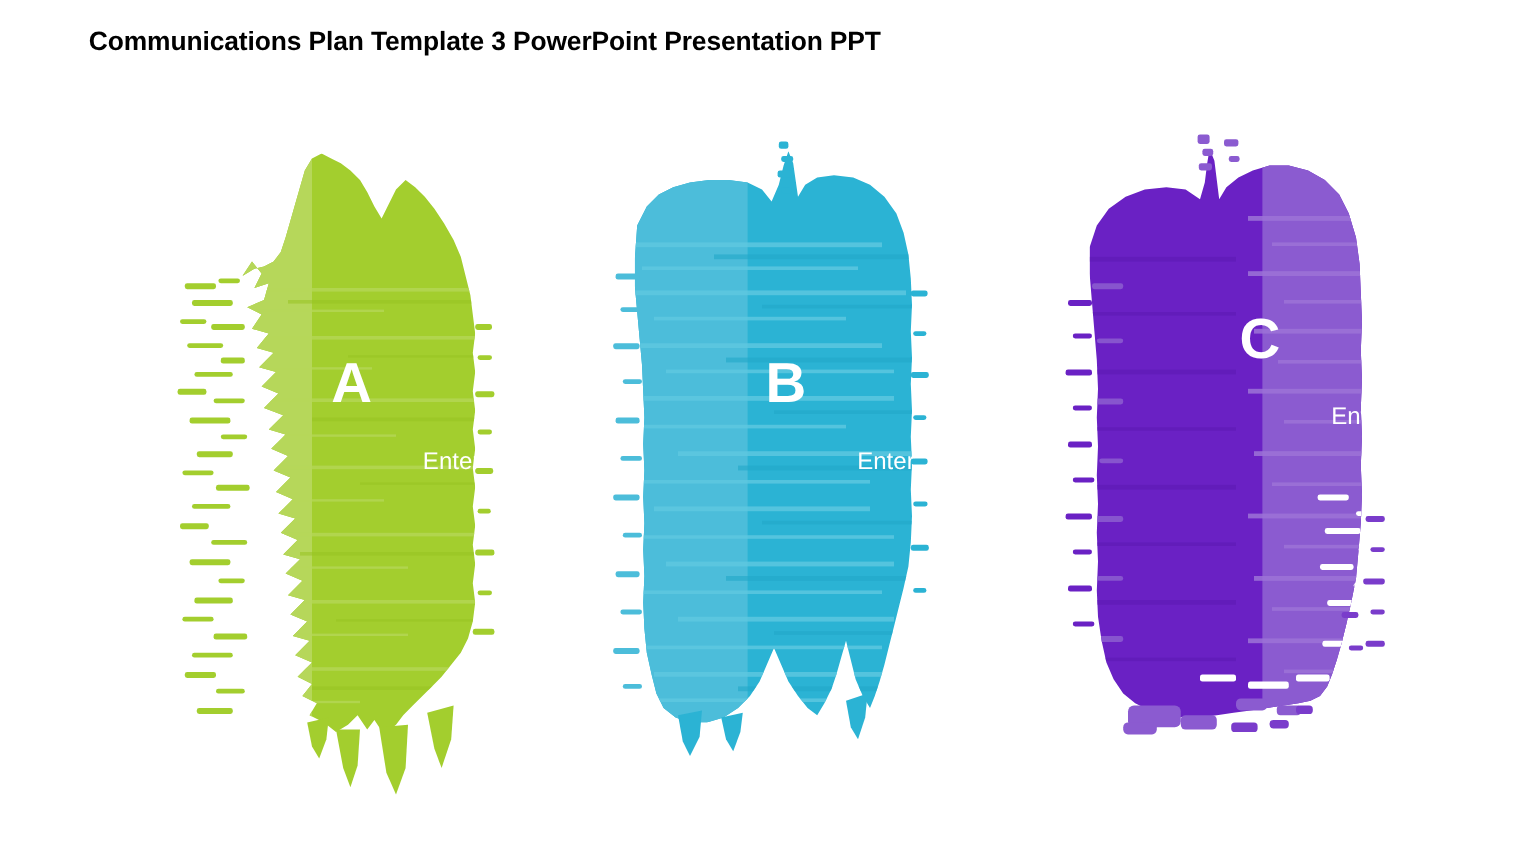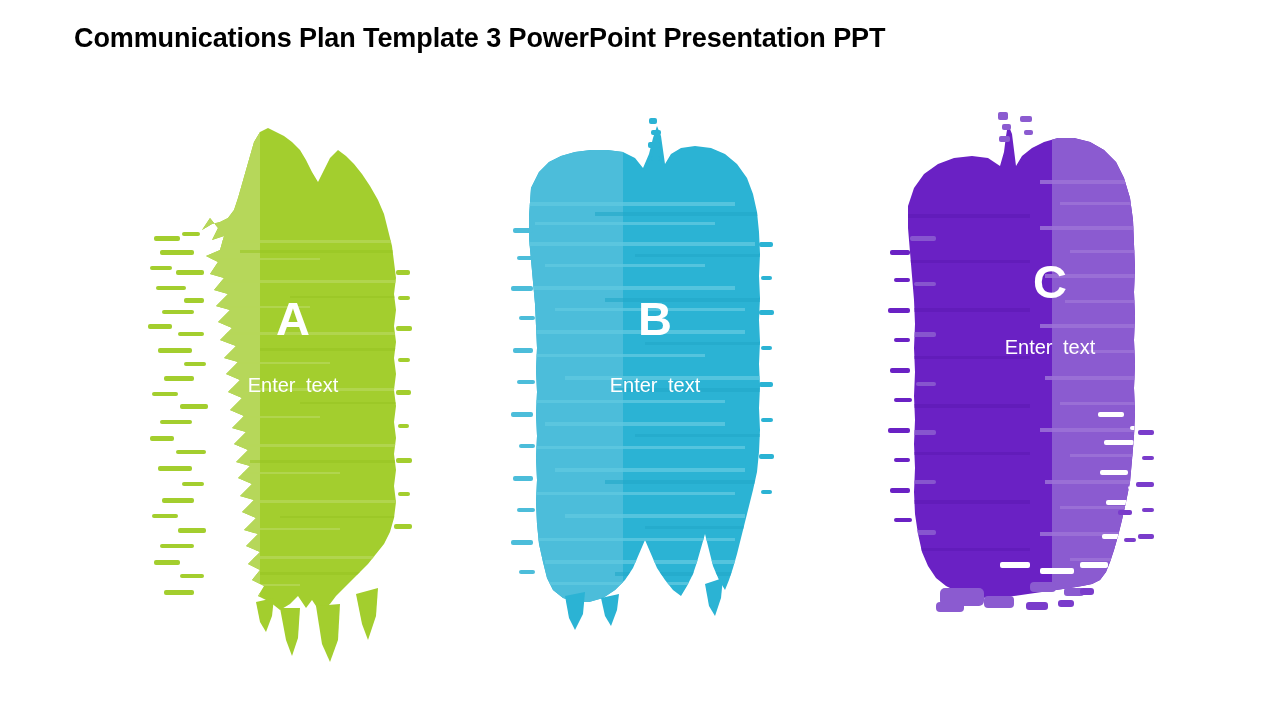--- a/index.html
+++ b/index.html
@@ -18,21 +18,21 @@
   .slide {
     position: absolute;
     inset: 0;
     background: #ffffff;
   }
 
   .slide-title {
     position: absolute;
     left: 74px;
     top: 22px;
-    font-size: 27px;
+    font-size: 22px;
     font-weight: bold;
     color: #000000;
     letter-spacing: -0.1px;
     white-space: nowrap;
     line-height: 1.2;
   }
 
   .strokes {
     position: absolute;
     left: 0;
@@ -66,21 +66,21 @@
     text-align: center;
     color: #ffffff;
     font-weight: bold;
     font-size: 47px;
     line-height: 1;
     user-select: none;
   }
   .stroke-caption {
     position: absolute;
     width: 300px;
-    text-align: center;
+    text-align: right;
     color: #ffffff;
     font-size: 20px;
     word-spacing: 5px;
     line-height: 1;
     user-select: none;
   }
 
   .group-a .stroke-label   { top: 185px; left: 3px; }
   .group-a .stroke-caption { top: 265px; left: 3px; }
 

